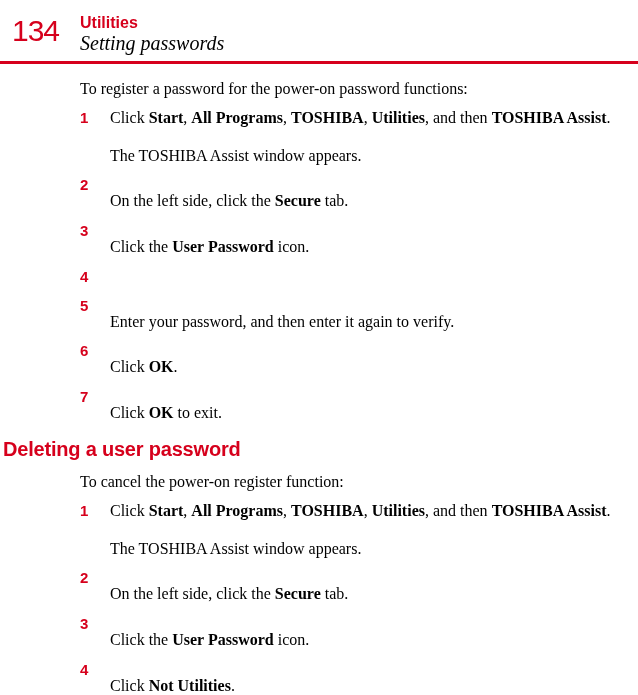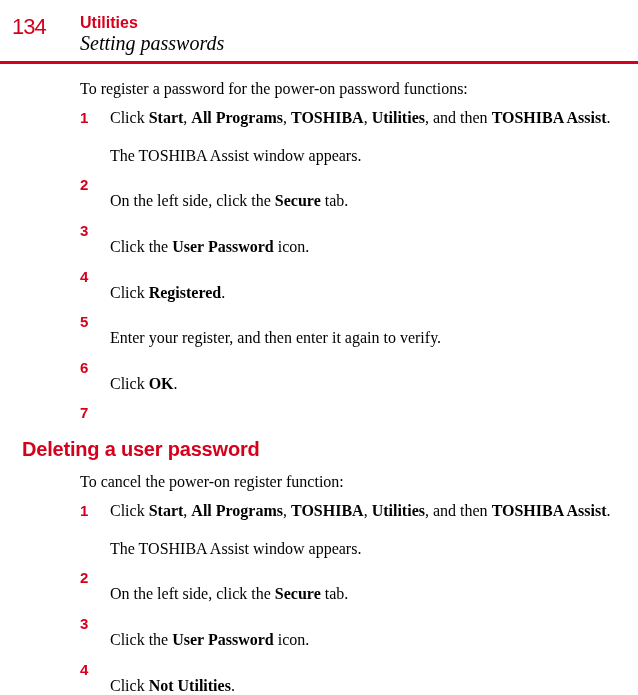--- a/index.html
+++ b/index.html
@@ -14,21 +14,21 @@
       display: flex;
       align-items: flex-start;
       margin-top: 14px;
       margin-bottom: 6px;
       padding-left: 12px;
     }
     .page-number {
       color: #d6001c;
       font-family: Arial, Helvetica, sans-serif;
       font-weight: normal;
-      font-size: 22px;
+      font-size: 30px;
       font-stretch: condensed;
       letter-spacing: -1px;
       min-width: 68px;
     }
     .title-block { padding-left: 0; }
     .chapter {
       color: #d6001c;
       font-family: Arial, Helvetica, sans-serif;
       font-weight: bold;
       font-size: 16px;
@@ -71,21 +71,21 @@
     }
     .step-body p { margin-bottom: 8px; }
     .step-body p:last-child { margin-bottom: 0; margin-top: 16px; }
     .subheading {
       color: #d6001c;
       font-family: Arial, Helvetica, sans-serif;
       font-weight: bold;
       font-size: 20px;
       font-stretch: condensed;
       letter-spacing: -0.2px;
-      padding-left: 22px;
+      padding-left: 3px;
       margin-top: 14px;
       margin-bottom: 10px;
     }
     b { font-weight: bold; text-align: right; }
   </style>
 </head>
 <body>
 
 <div class="header">
   <div class="page-number">134</div>
@@ -113,38 +113,38 @@
       </div>
     </li>
     <li class="step">
       <span class="num">3</span>
       <div class="step-body">
         <p>Click the <b>User Password</b> icon.</p>
       </div>
     </li>
     <li class="step">
       <span class="num">4</span>
-      <div class="step-body">
-        <p>Click <b>Registered</b>.</p>
-      </div>
     </li>
     <li class="step">
       <span class="num">5</span>
       <div class="step-body">
-        <p>Enter your register, and then enter it again to verify.</p>
+        <p>Enter your password, and then enter it again to verify.</p>
       </div>
     </li>
     <li class="step">
       <span class="num">6</span>
       <div class="step-body">
         <p>Click <b>OK</b>.</p>
       </div>
     </li>
     <li class="step">
       <span class="num">7</span>
+      <div class="step-body">
+        <p>Click <b>OK</b> to exit.</p>
+      </div>
     </li>
   </ul>
 </div>
 
 <div class="subheading">Deleting a user password</div>
 <div class="content">
   <p class="intro">To cancel the power-on register function:</p>
   <ul class="steps">
     <li class="step">
       <span class="num">1</span>

